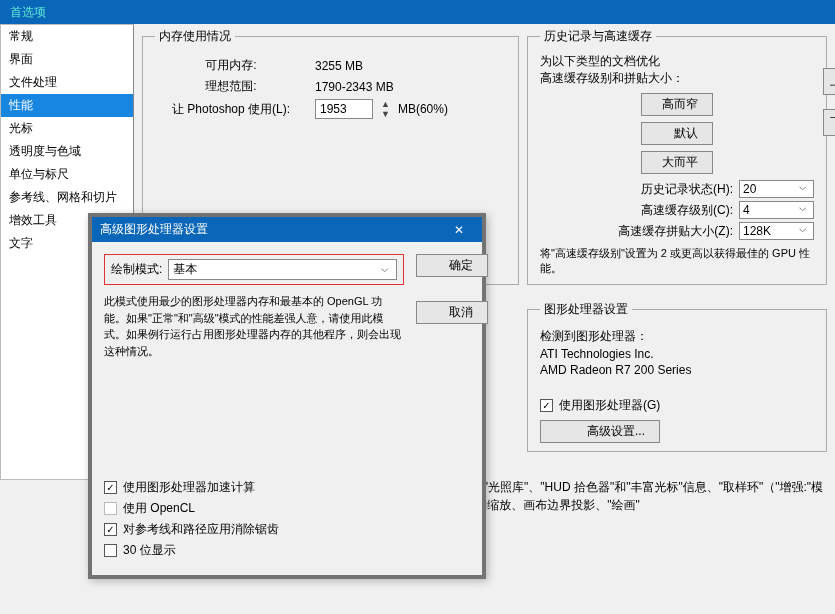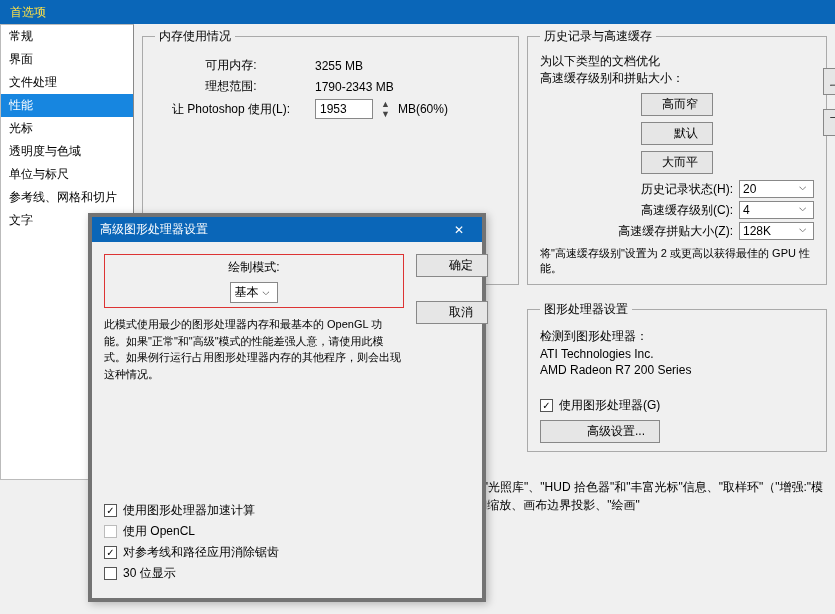--- a/index.html
+++ b/index.html
@@ -1,17 +1,17 @@
 <!DOCTYPE html>
 <html><head>
 <meta charset="utf-8">
 <style>
 * { box-sizing: border-box; margin: 0; padding: 0; font-family: "Microsoft YaHei", sans-serif; font-size: 12px; }
 body { background: #f0f0f0; width: 835px; height: 614px; overflow: hidden; position: relative; }
-.titlebar { background: #0a66b8; color: #fde047; padding: 4px 10px; height: 24px; }
+.titlebar { background: #0a66b8; color: #5eead4; padding: 4px 10px; height: 24px; }
 .main { display: flex; position: absolute; top: 24px; left: 0; right: 0; bottom: 0; }
 .sidebar { width: 134px; background: #fff; border: 1px solid #bbb; border-right: 1px solid #888; height: 456px; }
 .sidebar-item { padding: 3px 8px; cursor: default; }
 .sidebar-item.selected { background: #1786e0; color: #fff; }
 .content { flex: 1; padding: 4px 8px; position: relative; }
 fieldset { border: 1px solid #aaa; padding: 8px 12px; margin-bottom: 8px; }
 legend { padding: 0 4px; }
 .memrow { display: flex; align-items: center; margin: 4px 0; }
 .memlabel { width: 160px; text-align: center; padding-right: 8px; }
 .meminput { width: 58px; border: 1px solid #888; padding: 2px 4px; background: #fff; }
@@ -30,21 +30,21 @@
 .cb { width: 13px; height: 13px; border: 1px solid #555; background: #fff; display: inline-flex; align-items: center; justify-content: center; font-size: 10px; line-height: 1; }
 .cb.checked::before { content: "✓"; }
 .opencl-note { margin-top: 8px; font-size: 11px; line-height: 1.5; }
 .rightbtns { position: absolute; right: -14px; top: 44px; display: flex; flex-direction: column; gap: 14px; }
 .rightbtn { border: 1px solid #888; background: #e6e6e6; width: 26px; padding: 4px 2px; text-align: center; }
 
 
 .dialog { position: absolute; left: 88px; top: 213px; width: 398px; background: #f0f0f0; border: 4px solid #737373; box-shadow: 2px 2px 8px rgba(0,0,0,0.25); }
 .dialog-title { background: #0a66b8; color: #fff; padding: 4px 8px; display: flex; justify-content: space-between; align-items: center; }
 .dialog-body { padding: 12px; position: relative; }
-.moderow { border: 1px solid #d33; padding: 4px 6px; display: flex; align-items: center; gap: 6px; width: 300px; flex-direction: column; }
+.moderow { border: 1px solid #d33; padding: 4px 6px; display: flex; align-items: center; gap: 6px; width: 300px; }
 .modeselect { flex: 1; border: 1px solid #888; background: #fff; padding: 1px 4px; display: flex; justify-content: space-between; align-items: center; }
 .desc { font-size: 11px; line-height: 1.5; margin-top: 8px; width: 300px; }
 .dlg-chk-area { margin-top: 120px; }
 .closex { width: 30px; text-align: center; cursor: default; }
 .disabled-text { color: #000000; }
 </style>
 </head>
 <body>
 
 <div class="titlebar">
@@ -54,20 +54,21 @@
 <div class="main">
   <div class="sidebar">
     <div class="sidebar-item">常规</div>
     <div class="sidebar-item">界面</div>
     <div class="sidebar-item">文件处理</div>
     <div class="sidebar-item selected">性能</div>
     <div class="sidebar-item">光标</div>
     <div class="sidebar-item">透明度与色域</div>
     <div class="sidebar-item">单位与标尺</div>
     <div class="sidebar-item">参考线、网格和切片</div>
+    <div class="sidebar-item">增效工具</div>
     <div class="sidebar-item">文字</div>
   </div>
 
   <div class="content">
     <div class="topgrid">
       <fieldset class="mem-fs">
         <legend>内存使用情况</legend>
         <div class="memrow">
           <div class="memlabel">可用内存:</div>
           <div>3255 MB</div>

